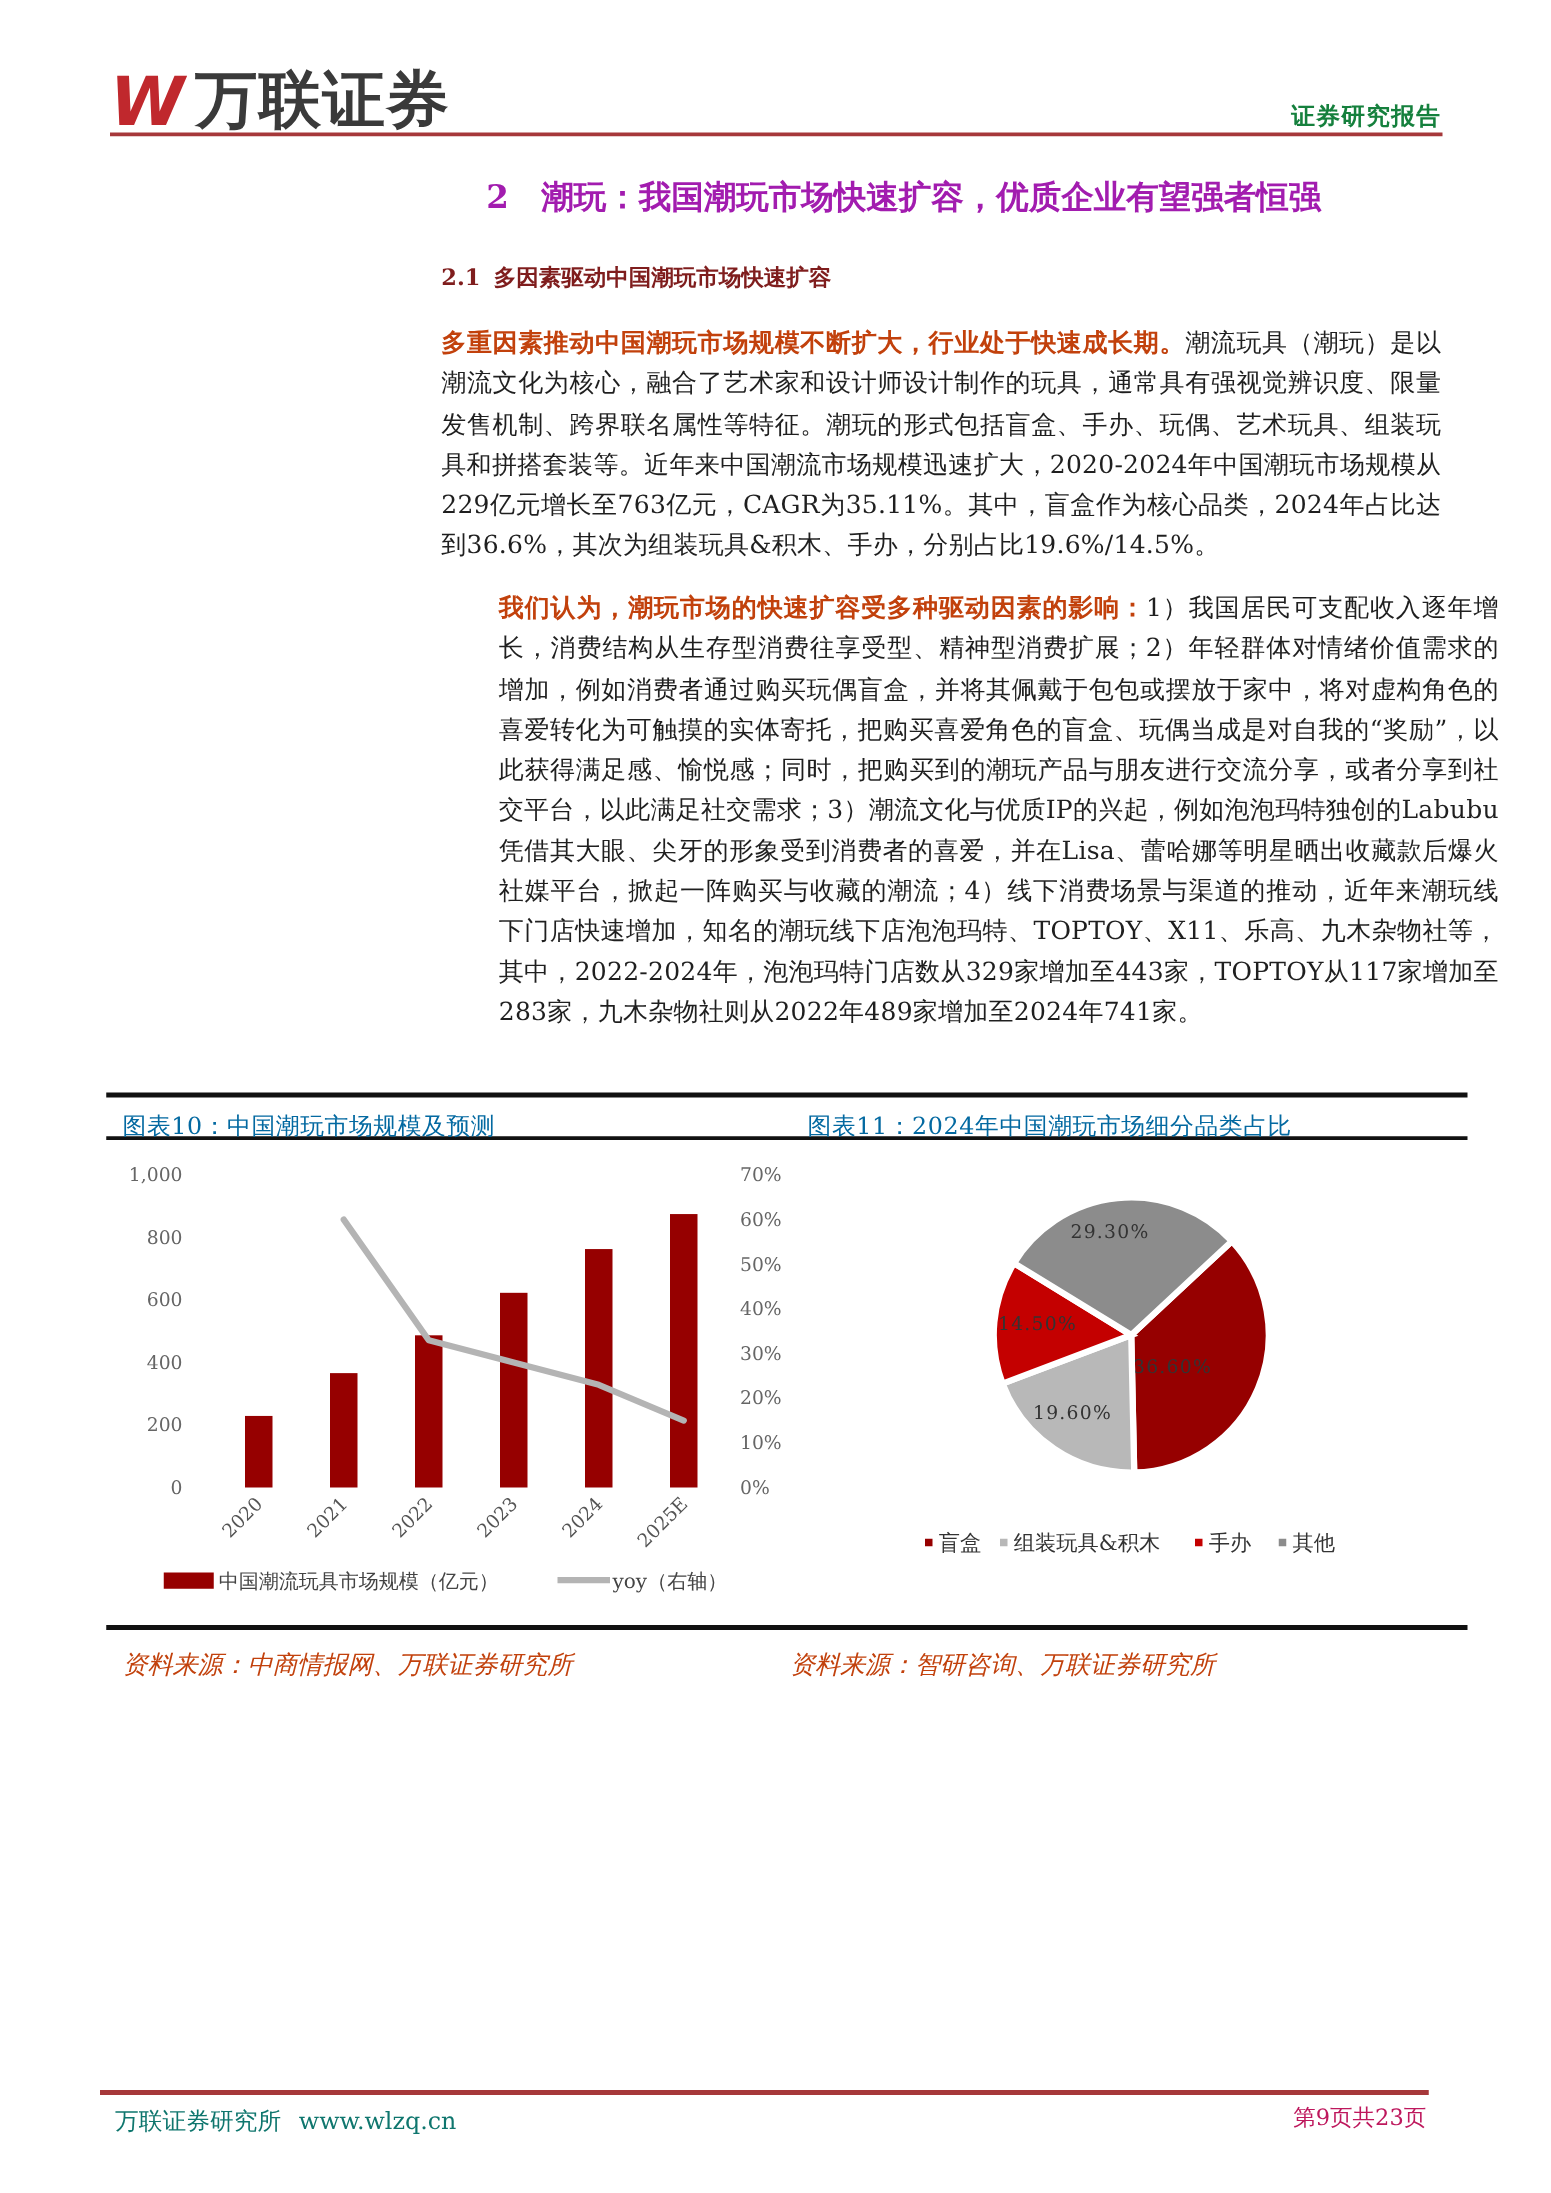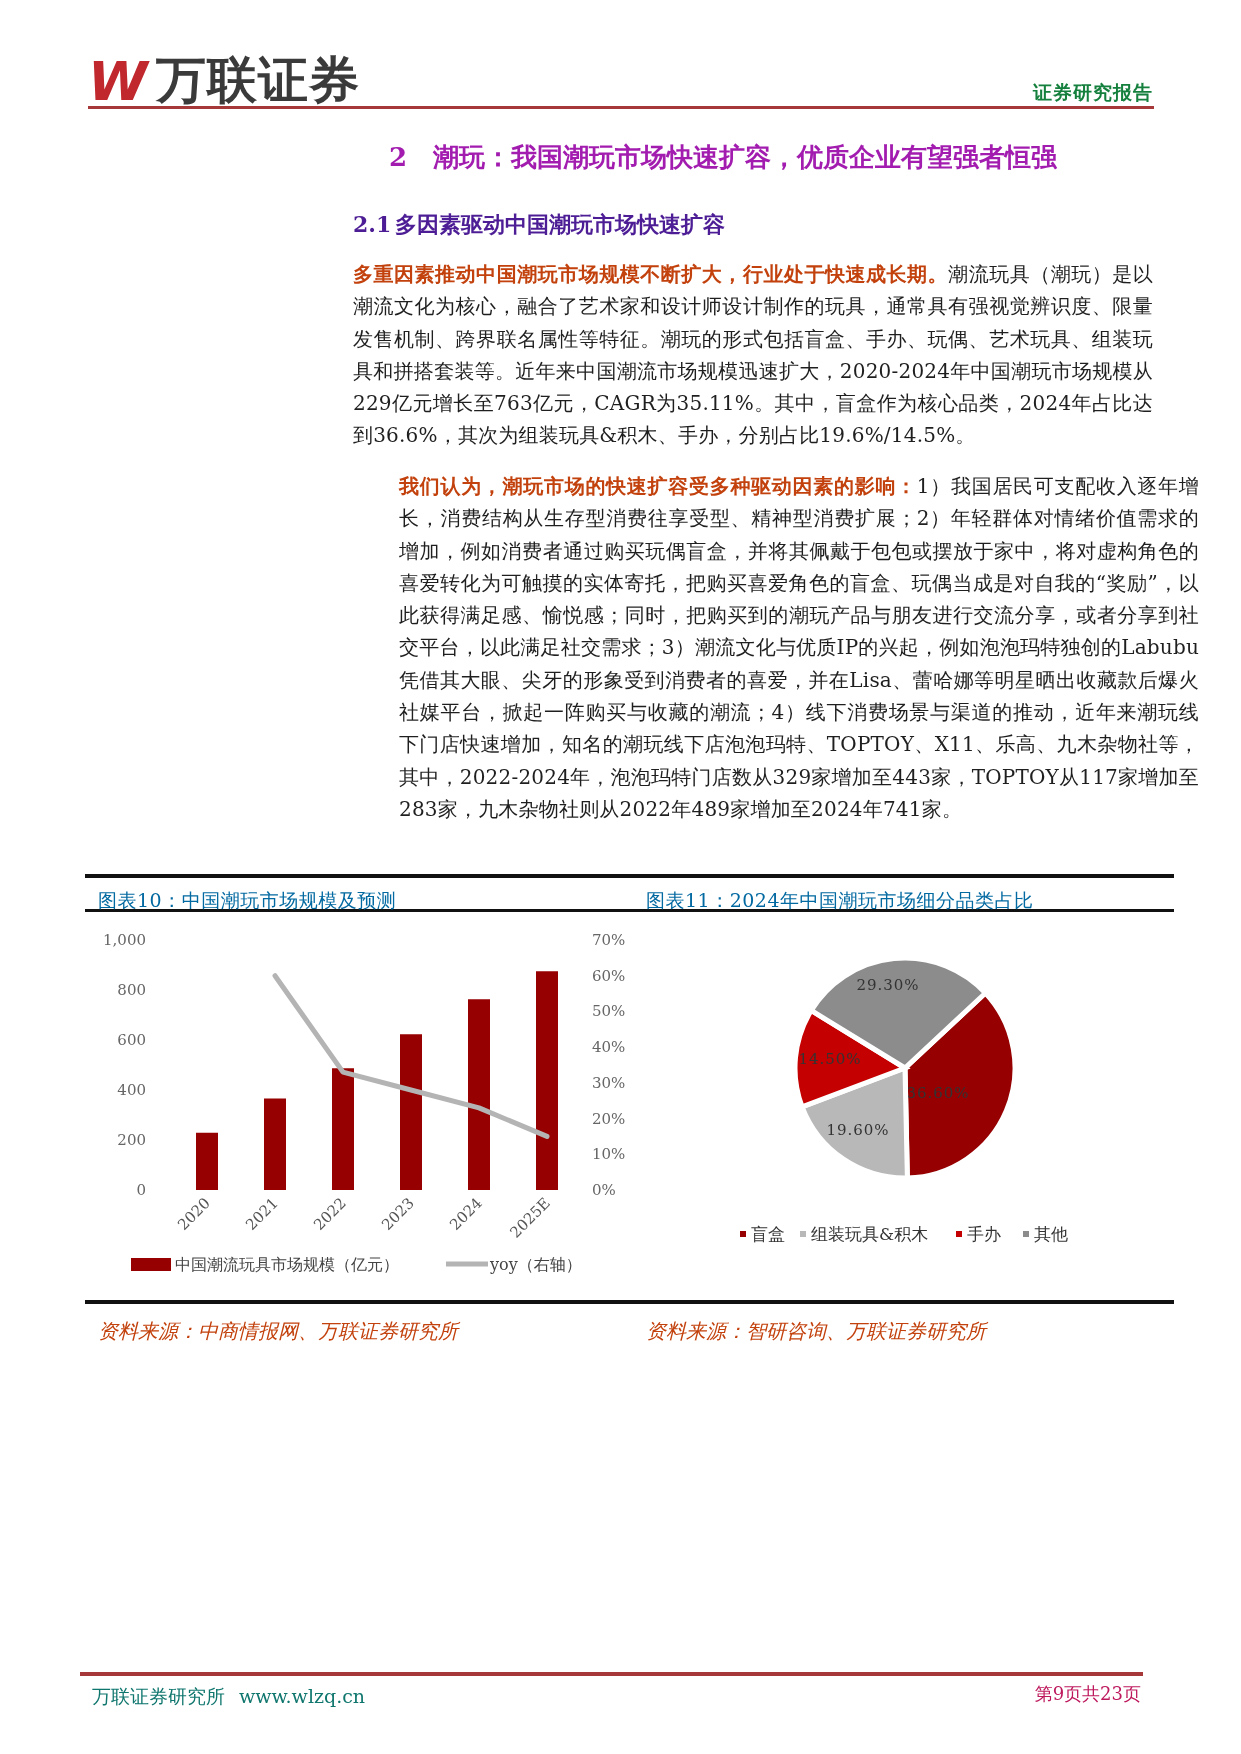--- a/index.html
+++ b/index.html
@@ -9,21 +9,21 @@
   
   .logo-w { left: 88px; top: 52px; font-family: "DejaVu Sans", sans-serif; font-weight: bold;
             font-style: italic; font-size: 54px; color: #c0282d; letter-spacing: -6px; line-height: 60px; }
   .logo-name { left: 156px; top: 50px; font-family: "DejaVu Sans", sans-serif; font-weight: bold;
                font-size: 50px; color: #3a3a3a; letter-spacing: 1px; line-height: 60px; text-align: right; }
   .header-rule { left: 88px; top: 106px; width: 1066px; height: 3px; background: #a6383a; }
   .header-right { right: 88px; top: 80px; font-size: 19px; font-weight: bold; color: #15803d; letter-spacing: 1px; }
   
   .h1 { left: 353px; top: 140px; font-size: 26px; font-weight: bold; color: #a21caf; margin-left: 36px; }
   .h1 .num { display: inline-block; width: 44px; }
-  .h2 { left: 353px; top: 210px; font-size: 22px; font-weight: bold; color: #4c1d95; }
+  .h2 { left: 353px; top: 210px; font-size: 18px; font-weight: bold; color: #7f1d1d; }
   .h2 .num { display: inline-block; width: 42px; }
   
   .para { left: 353px; width: 800px; font-size: 20px; line-height: 32.3px; color: #1f1f1f;
           text-align: justify; letter-spacing: 0.2px; }
   .para b { font-weight: bold; color: #c2410c; }
   #p1 { top: 258px; }
   #p2 { top: 470px; margin-left: 46px; }
   
   .rule-thick { height: 4px; background: #111; }
   .chart-title { font-size: 19px; color: #0369a1; top: 888px; letter-spacing: 0.5px; }
@@ -109,20 +109,20 @@
       <text x="811" y="1240" font-size="17" fill="#333">组装玩具&amp;积木</text>
       <rect x="956" y="1231" width="6" height="6" fill="#c40000"></rect>
       <text x="967" y="1240" font-size="17" fill="#333">手办</text>
       <rect x="1023" y="1231" width="6" height="6" fill="#8c8c8c"></rect>
       <text x="1034" y="1240" font-size="17" fill="#333">其他</text>
     </g>
 </svg>
 
 <div class="abs rule-thick" style="left:85px; top:1300px; width:1089px;"></div>
 <div class="abs source" style="left:98px;">资料来源：中商情报网、万联证券研究所</div>
-<div class="abs source" style="left:646px;font-family:Liberation Mono, monospace;">资料来源：智研咨询、万联证券研究所</div>
+<div class="abs source" style="left:632px;font-family:Liberation Mono, monospace;">资料来源：智研咨询、万联证券研究所</div>
 
 <div class="abs footer-rule"></div>
 <div class="abs footer-left">
   <span>万联证券研究所</span>
   <span style="margin-left:8px;">www.wlzq.cn</span>
 </div>
 <div class="abs footer-right">第9页共23页</div>
 
 </body></html>

